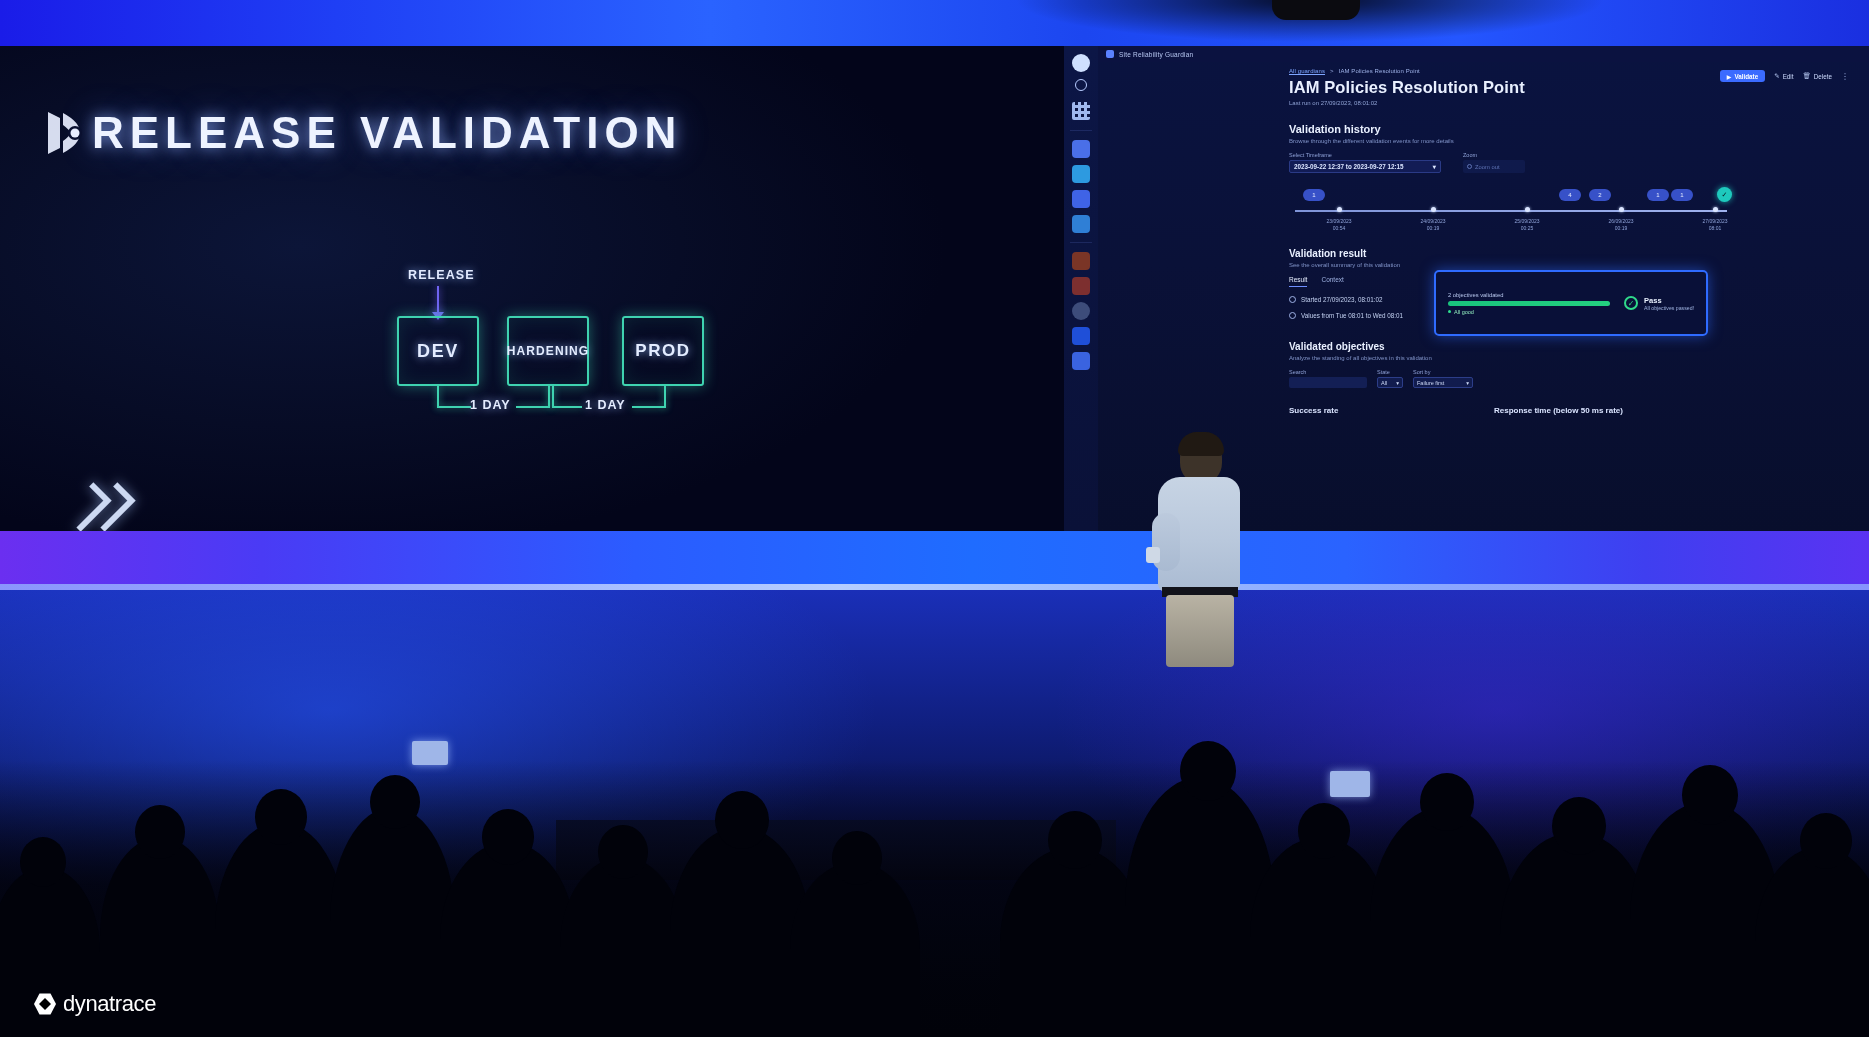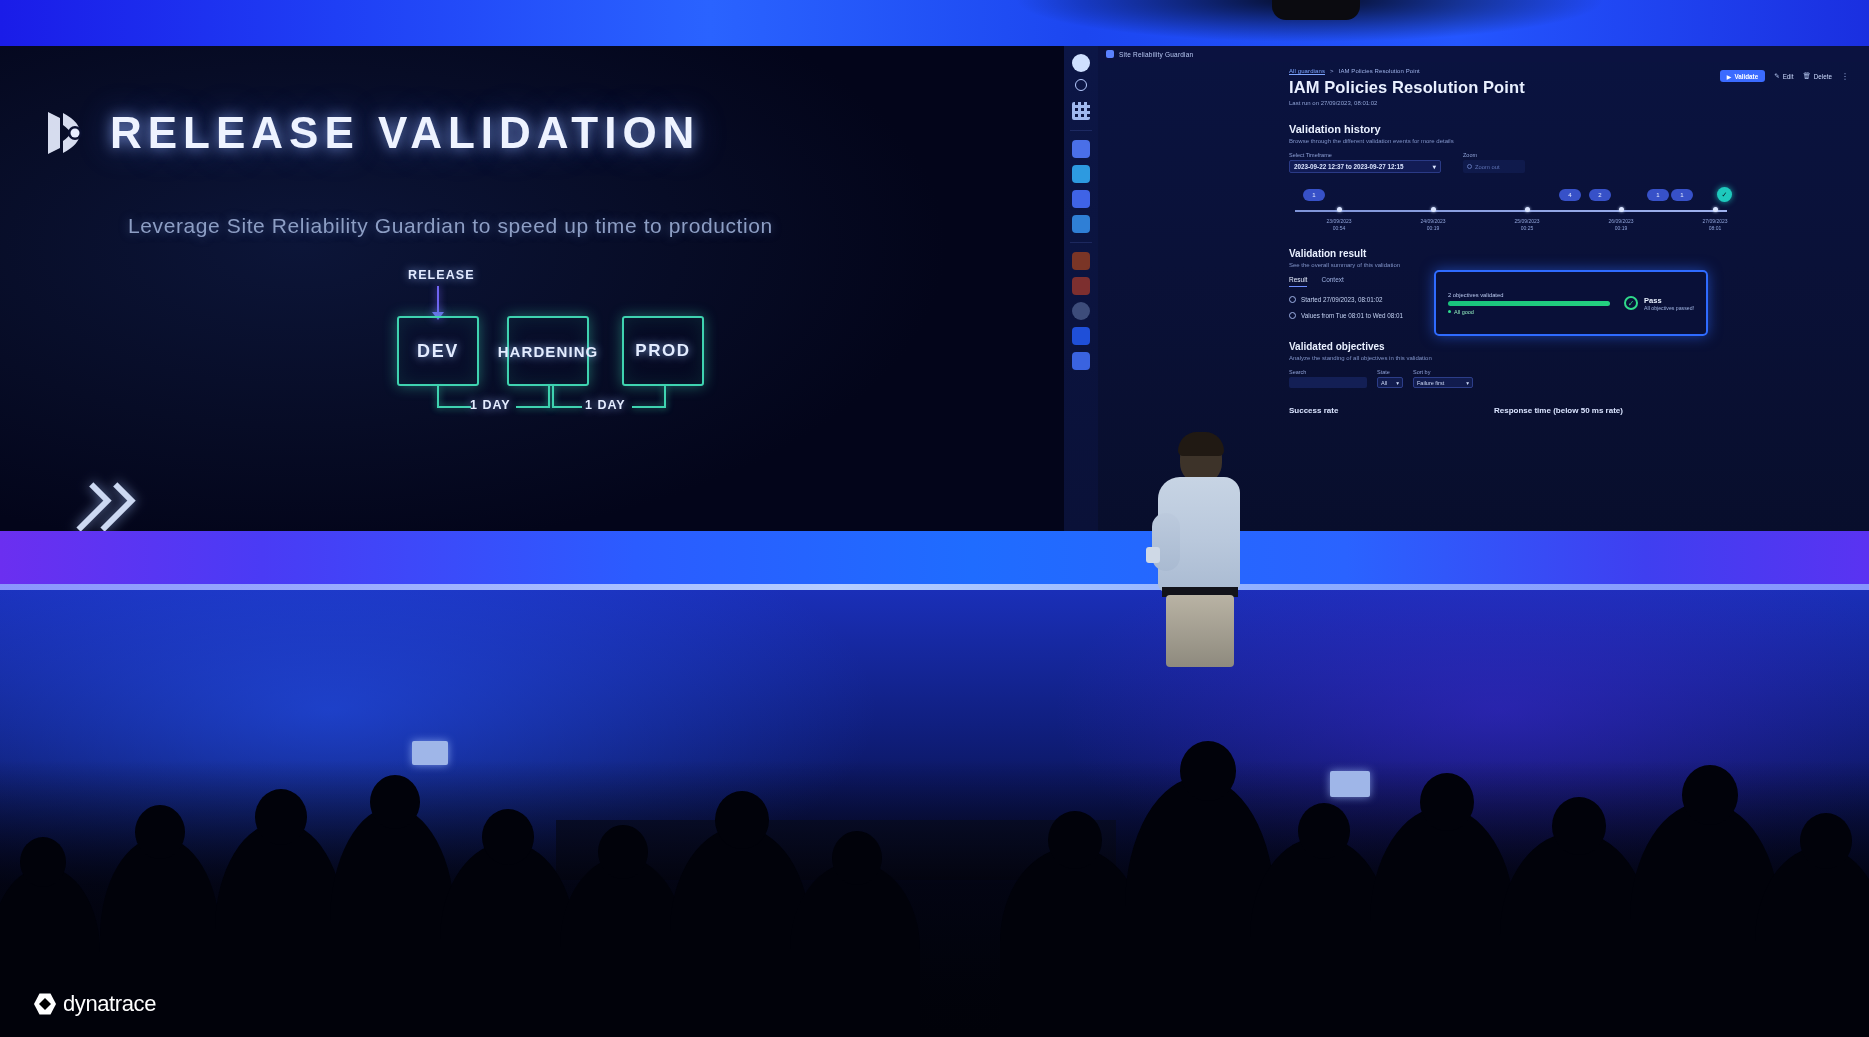--- a/index.html
+++ b/index.html
@@ -31,21 +31,21 @@
   }
   
   .slide {
     position:absolute; left:0; top:0; width:1064px; height:485px;
     background:
       radial-gradient(ellipse 760px 360px at 300px 200px, #0c1538 0%, #070c26 50%, #03051a 85%),
       #03051a;
     overflow:hidden;
   }
 
-  .slide-title-row { position:absolute; left:46px; top:62px; display:flex; align-items:center; gap:18px; }
+  .slide-title-row { position:absolute; left:46px; top:62px; display:flex; align-items:center; gap:0; }
   .brandmark { width:46px; height:50px; position:relative; flex:0 0 auto; }
   .slide-title {
     font-size:44px; font-weight:700; letter-spacing:6px; color:#eef3ff;
     text-shadow:0 0 14px rgba(150,180,255,.75), 0 0 34px rgba(90,130,255,.45);
     white-space:nowrap;
   }
   .slide-sub {
     position:absolute; left:128px; top:168px;
     font-size:21px; font-weight:400; letter-spacing:.6px; color:#8d9ec4;
     text-shadow:0 0 10px rgba(110,140,210,.5); white-space:nowrap;
@@ -66,21 +66,21 @@
 
   .env { position:absolute; top:270px; width:82px; height:70px;
          border:2px solid #3fd3b0; border-radius:3px;
          display:flex; align-items:center; justify-content:center;
          box-shadow:0 0 14px rgba(60,210,175,.45), inset 0 0 18px rgba(40,170,145,.14); }
   .env-txt { color:#e3ecff; font-weight:700; text-shadow:0 0 9px rgba(150,190,255,.85); }
   .env-dev  { left:397px; }
   .env-hard { left:507px; }
   .env-prod { left:622px; }
   .t-dev  { font-size:18px; letter-spacing:1.6px; }
-  .t-hard { font-size:15px; letter-spacing:1.1px; }
+  .t-hard { font-size:12px; letter-spacing:1.1px; }
   .t-prod { font-size:17px; letter-spacing:1.6px; }
 
   .commit-label { position:absolute; left:408px; top:222px; width:62px; text-align:center;
                   font-size:12.5px; font-weight:700; letter-spacing:1.1px; color:#e2eaff;
                   text-shadow:0 0 8px rgba(150,185,255,.8); }
   .commit-arrow { position:absolute; left:437px; top:240px; width:2px; height:28px; background:#6f63f0;
                   box-shadow:0 0 7px rgba(120,100,255,.9); }
   .commit-head  { position:absolute; left:432px; top:266px; width:0; height:0;
                   border-left:6px solid transparent; border-right:6px solid transparent;
                   border-top:8px solid #6f63f0; filter:drop-shadow(0 0 5px rgba(120,100,255,.9)); }
@@ -255,21 +255,20 @@
           <svg width="46" height="50" viewBox="0 0 46 50">
             <path d="M2 4 L2 46 L14 40 L14 10 Z" fill="#e8eeff" opacity=".92"></path>
             <path d="M17 5 Q34 14 34 25 Q34 36 17 45 L17 33 Q24 28 24 25 Q24 22 17 17 Z" fill="#e8eeff" opacity=".92"></path>
             <circle cx="29" cy="25" r="7" fill="#0a1030"></circle>
             <circle cx="29" cy="25" r="4.5" fill="#e8eeff"></circle>
           </svg>
         </div>
         <div class="slide-title">RELEASE VALIDATION</div>
       </div>
 
-      <div class="slide-sub">Leverage Site Reliability Guardian to speed up time to production</div>
 
 
       <div class="commit-label">RELEASE</div>
       <div class="commit-arrow"></div>
       <div class="commit-head"></div>
 
       <div class="env env-dev">
         <span class="env-txt t-dev">DEV</span>
       </div>
       <div class="env env-hard">

